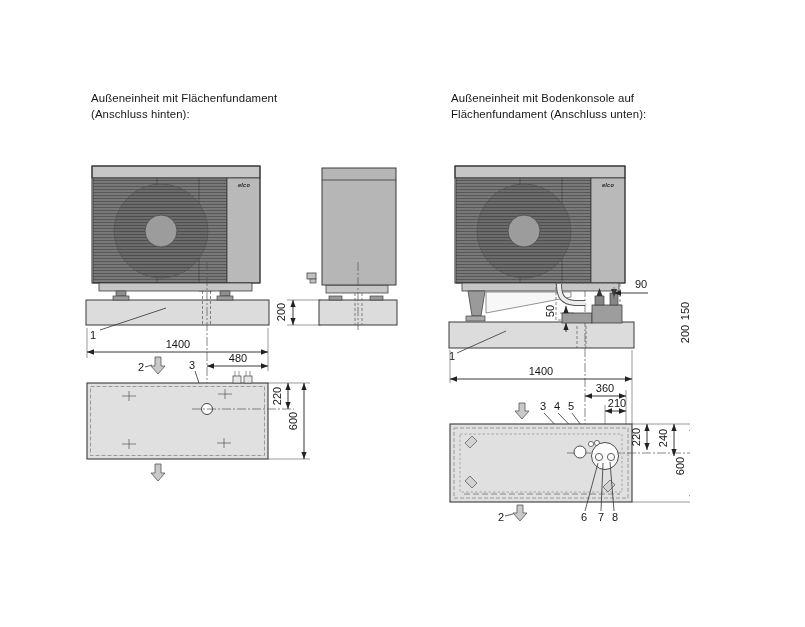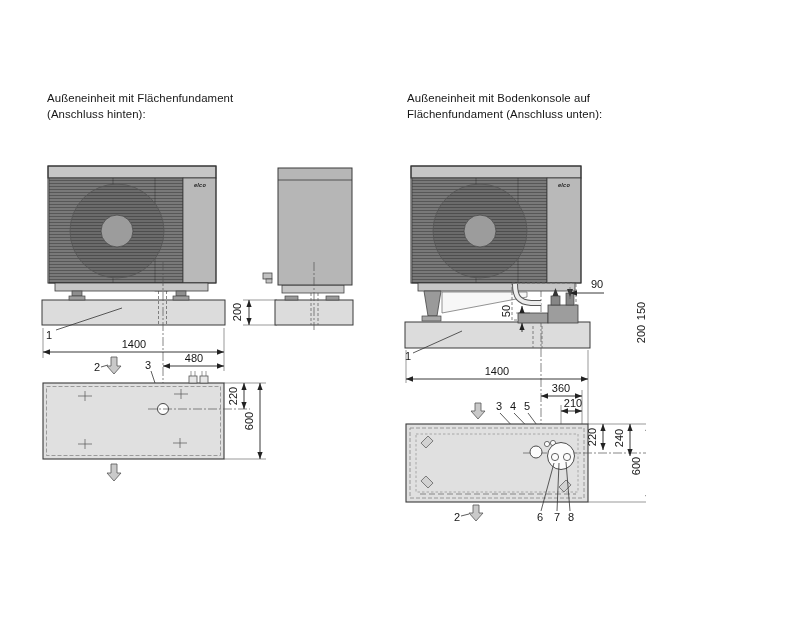--- a/index.html
+++ b/index.html
@@ -1,17 +1,17 @@
 <!DOCTYPE html>
 <html><head>
 <meta charset="utf-8">
 <style>
   html,body{margin:0;padding:0;background:#fff;}
   .canvas{position:relative;width:646px;height:627px;background:#fff;overflow:hidden;
-          font-family:"Liberation Sans",sans-serif;}
+          font-family:"Liberation Sans",sans-serif;padding-left:44px;}
   svg{display:block;}
   text{font-family:"Liberation Sans",sans-serif;fill:#161616;}
   .title{font-size:11.4px;letter-spacing:.1px;}
   .dim{font-size:11px;}
   .item{font-size:11px;}
   .logo{font-size:5.6px;font-style:italic;font-weight:bold;letter-spacing:.2px;fill:#222;}
   .thin{stroke:#555;stroke-width:.6;}
   .edge{stroke:#3a3a3a;stroke-width:1;}
   .dimline{stroke:#222;stroke-width:.9;}
   .leader{stroke:#333;stroke-width:.8;}

